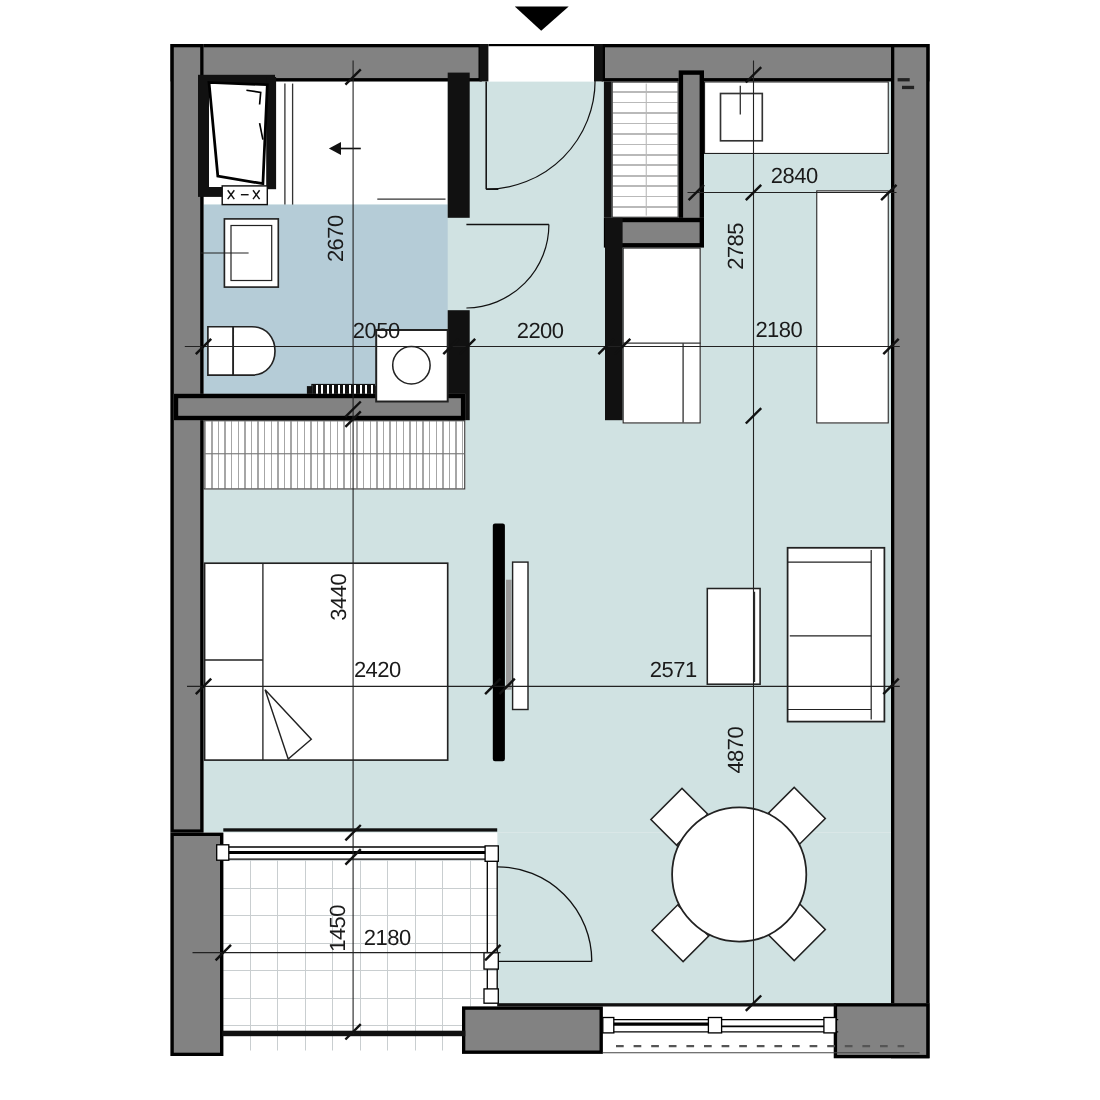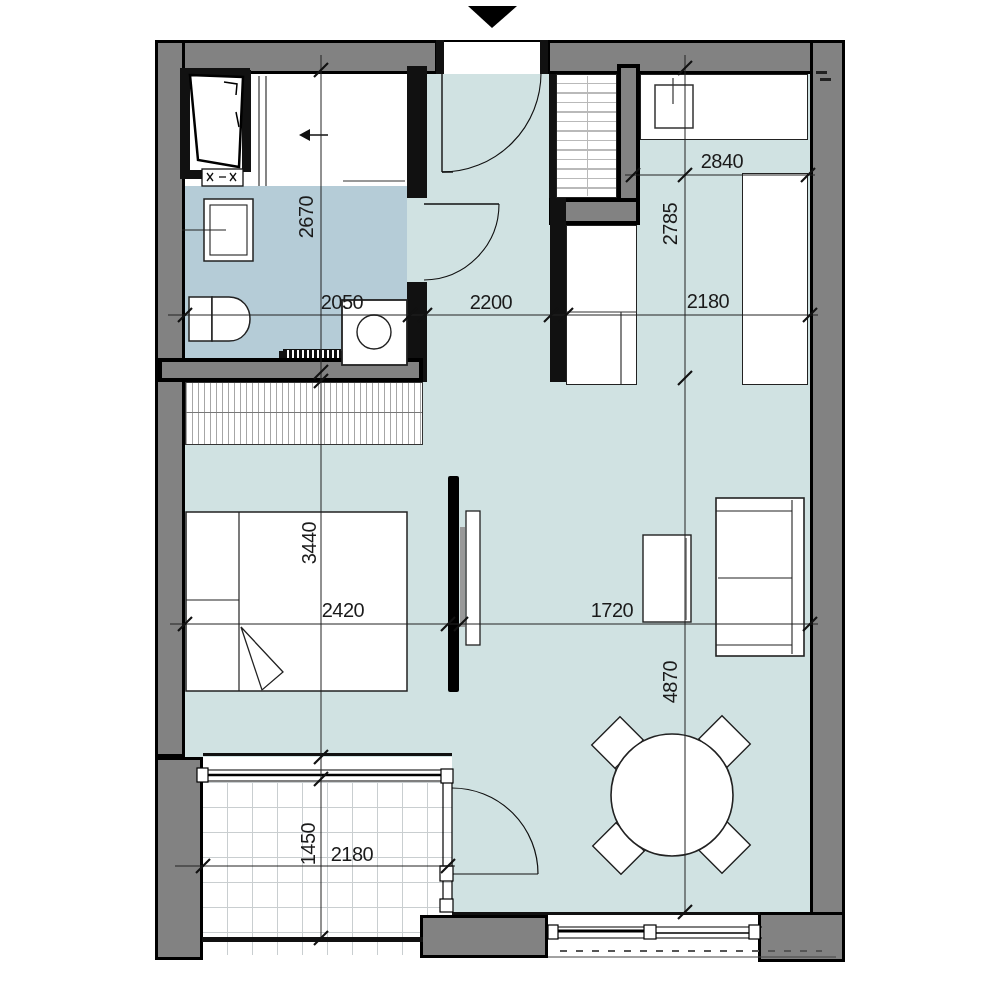--- a/index.html
+++ b/index.html
@@ -263,18 +263,18 @@
   </svg>
 
   <span class="dim vert" style="left:306px;top:217px;">2670</span>
   <span class="dim" style="left:314px;top:302px;margin-left:28px;">2050</span>
   <span class="dim" style="left:491px;top:302px;">2200</span>
   <span class="dim" style="left:708px;top:301px;">2180</span>
   <span class="dim" style="left:722px;top:161px;">2840</span>
   <span class="dim vert" style="left:670px;top:224px;">2785</span>
   <span class="dim vert" style="left:309px;top:543px;">3440</span>
   <span class="dim" style="left:343px;top:610px;">2420</span>
-  <span class="dim" style="left:612px;top:610px;">1720</span>
+  <span class="dim" style="left:612px;top:610px;">2571</span>
   <span class="dim vert" style="left:670px;top:682px;">4870</span>
   <span class="dim vert" style="left:308px;top:844px;">1450</span>
   <span class="dim" style="left:352px;top:854px;">2180</span>
 
 </div>
 
 </body></html>

